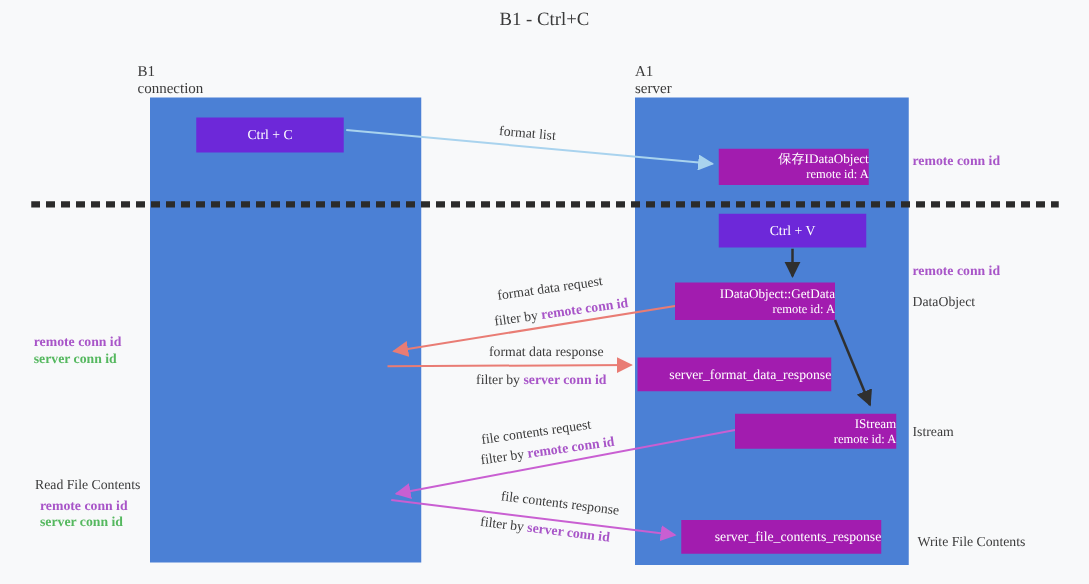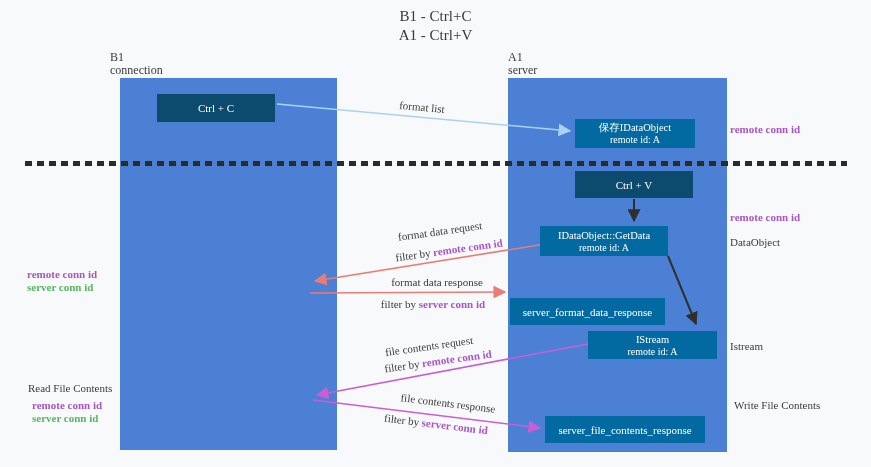--- a/index.html
+++ b/index.html
@@ -7,43 +7,42 @@
           font-family:Liberation Serif, serif;color:#3b3b3b;border-radius:22px;}
   .abs{position:absolute;}
   .title{left:0;right:0;top:7px;text-align:center;font-size:15px;line-height:19px;color:#3a3a3a;z-index:5;}
   .lane-head{top:51px;font-size:12px;line-height:13px;color:#3a3a3a;z-index:5;}
   .lane{top:78px;height:372px;background:#4b80d5;z-index:1;}
   .dash-line{left:25px;top:161px;width:822px;height:5px;z-index:2;
              background:repeating-linear-gradient(90deg,#2b2b2b 0 7px,transparent 7px 12px);}
   svg.arrows{left:0;top:0;z-index:3;}
   .node{z-index:4;display:flex;flex-direction:column;align-items:center;justify-content:center;
         color:#ffffff;text-align:center;}
-  .node.orange{background:#0369a1;}
-  .node.green{background:#0c4a6e;}
+  .node.orange{background:#a21caf;align-items:flex-end;}
+  .node.green{background:#6d28d9;}
   .node .l1{font-size:10.5px;line-height:13px;}
   .node .l2{font-size:10px;line-height:12px;}
   .node .single{font-size:11px;}
   .ann{z-index:5;font-size:11px;line-height:13px;white-space:nowrap;}
   .ann.purple{color:#a855c8;font-weight:bold;}
   .ann.greent{color:#55b85f;font-weight:bold;}
   .alabel{z-index:5;font-size:11px;white-space:nowrap;transform:translate(-50%,-50%);}
   .alabel .idp{color:#a855c8;font-weight:bold;}
   .alabel .ids{color:#a855c8;font-weight:bold;}
   .rot-neg{transform:translate(-50%,-50%) rotate(-8deg);}
   .rot-pos{transform:translate(-50%,-50%) rotate(7deg);}
   .rot-sm{transform:translate(-50%,-50%) rotate(5deg);}
 </style>
 </head>
 <body>
 
 <div class="canvas">
 
   <div class="abs title">
     <div>B1 - Ctrl+C</div>
-    <div>A1 - Ctrl+V</div>
   </div>
 
   <div class="abs lane-head" style="left:110px;width:220px;">
     <div>B1</div>
     <div>connection</div>
   </div>
   <div class="abs lane-head" style="left:508px;width:219px;">
     <div>A1</div>
     <div>server</div>
   </div>
@@ -89,39 +88,39 @@
   <div class="abs node green" style="left:575px;top:171px;width:118px;height:27px;">
     <div class="single">Ctrl + V</div>
   </div>
 
   <div class="abs node orange" style="left:540px;top:226px;width:128px;height:30px;">
     <div class="l1">IDataObject::GetData</div>
     <div class="l2">remote id: A</div>
   </div>
 
 
-  <div class="abs node orange" style="left:510px;top:298px;width:155px;height:27px;">
+  <div class="abs node orange" style="left:510px;top:286px;width:155px;height:27px;">
     <div class="single">server_format_data_response</div>
   </div>
 
   <div class="abs node orange" style="left:588px;top:331px;width:129px;height:28px;">
     <div class="l1">IStream</div>
     <div class="l2">remote id: A</div>
   </div>
 
 
   <div class="abs node orange" style="left:545px;top:416px;width:160px;height:27px;">
     <div class="single">server_file_contents_response</div>
   </div>
 
   <div class="abs ann purple" style="left:730px;top:123px;">remote conn id</div>
   <div class="abs ann purple" style="left:730px;top:211px;">remote conn id</div>
   <div class="abs ann" style="left:730px;top:236px;">DataObject</div>
   <div class="abs ann" style="left:730px;top:340px;">Istream</div>
-  <div class="abs ann" style="left:734px;top:399px;">Write File Contents</div>
+  <div class="abs ann" style="left:734px;top:428px;">Write File Contents</div>
 
   <div class="abs ann purple" style="left:27px;top:268px;">remote conn id</div>
   <div class="abs ann greent" style="left:27px;top:281px;">server conn id</div>
   <div class="abs ann" style="left:28px;top:382px;">Read File Contents</div>
   <div class="abs ann purple" style="left:32px;top:399px;">remote conn id</div>
   <div class="abs ann greent" style="left:32px;top:412px;">server conn id</div>
 
   <div class="abs alabel rot-sm" style="left:422px;top:107px;">format list</div>
 
   <div class="abs alabel rot-neg" style="left:440px;top:231px;">format data request</div>

